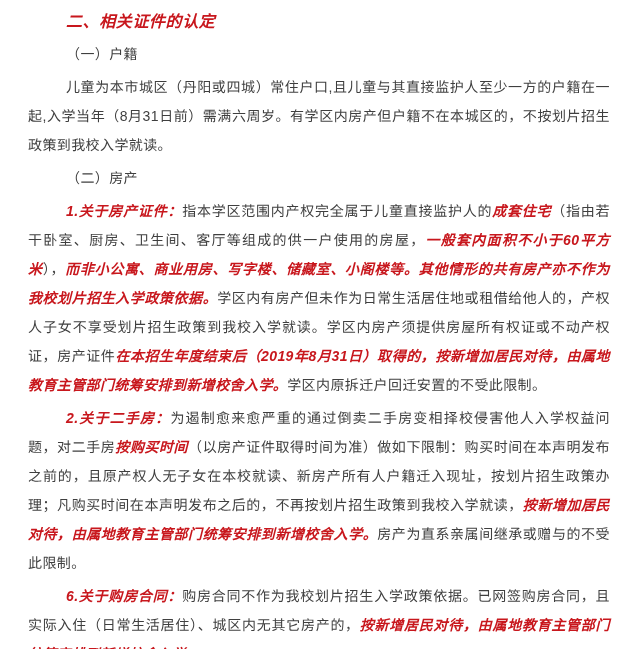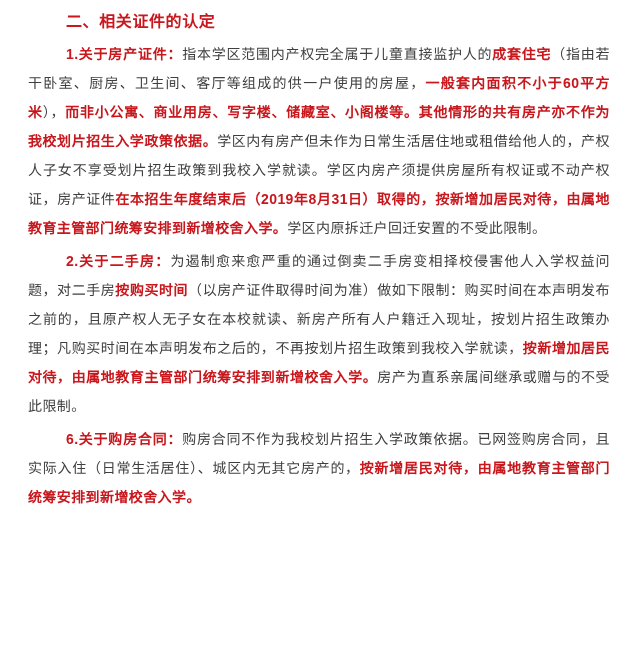--- a/index.html
+++ b/index.html
@@ -33,26 +33,30 @@
     font-weight: bold;
     letter-spacing: 0.6px;
   }
   .run-normal {
     color: #3f3f3f;
     font-weight: normal;
   }
   .run-red-bold {
     color: #c8171d;
     font-weight: bold;
+    font-style: italic;
   }
   .title-para .run-red-bold {
     color: #c8171d;
   }
 </style>
 </head>
 <body>
 
 <div class="doc">
     <p class="para title-para"><span class="run-red-bold">二、相关证件的认定</span></p>
+    <p class="para"><span class="run-normal">（一）户籍</span></p>
+    <p class="para"><span class="run-normal">儿童为本市城区（丹阳或四城）常住户口,且儿童与其直接监护人至少一方的户籍在一起,入学当年（8月31日前）需满六周岁。有学区内房产但户籍不在本城区的，不按划片招生政策到我校入学就读。</span></p>
+    <p class="para"><span class="run-normal">（二）房产</span></p>
     <p class="para"><span class="run-red-bold">1.关于房产证件：</span><span class="run-normal">指本学区范围内产权完全属于儿童直接监护人的</span><span class="run-red-bold">成套住宅</span><span class="run-normal">（指由若干卧室、厨房、卫生间、客厅等组成的供一户使用的房屋，</span><span class="run-red-bold">一般套内面积不小于60平方米</span><span class="run-normal">），</span><span class="run-red-bold">而非小公寓、商业用房、写字楼、储藏室、小阁楼等。其他情形的共有房产亦不作为我校划片招生入学政策依据。</span><span class="run-normal">学区内有房产但未作为日常生活居住地或租借给他人的，产权人子女不享受划片招生政策到我校入学就读。学区内房产须提供房屋所有权证或不动产权证，房产证件</span><span class="run-red-bold">在本招生年度结束后（2019年8月31日）取得的，按新增加居民对待，由属地教育主管部门统筹安排到新增校舍入学。</span><span class="run-normal">学区内原拆迁户回迁安置的不受此限制。</span></p>
     <p class="para"><span class="run-red-bold">2.关于二手房：</span><span class="run-normal">为遏制愈来愈严重的通过倒卖二手房变相择校侵害他人入学权益问题，对二手房</span><span class="run-red-bold">按购买时间</span><span class="run-normal">（以房产证件取得时间为准）做如下限制：购买时间在本声明发布之前的，且原产权人无子女在本校就读、新房产所有人户籍迁入现址，按划片招生政策办理；凡购买时间在本声明发布之后的，不再按划片招生政策到我校入学就读，</span><span class="run-red-bold">按新增加居民对待，由属地教育主管部门统筹安排到新增校舍入学。</span><span class="run-normal">房产为直系亲属间继承或赠与的不受此限制。</span></p>
     <p class="para"><span class="run-red-bold">6.关于购房合同：</span><span class="run-normal">购房合同不作为我校划片招生入学政策依据。已网签购房合同，且实际入住（日常生活居住）、城区内无其它房产的，</span><span class="run-red-bold">按新增居民对待，由属地教育主管部门统筹安排到新增校舍入学。</span></p>
   </div>
 
 </body></html>

